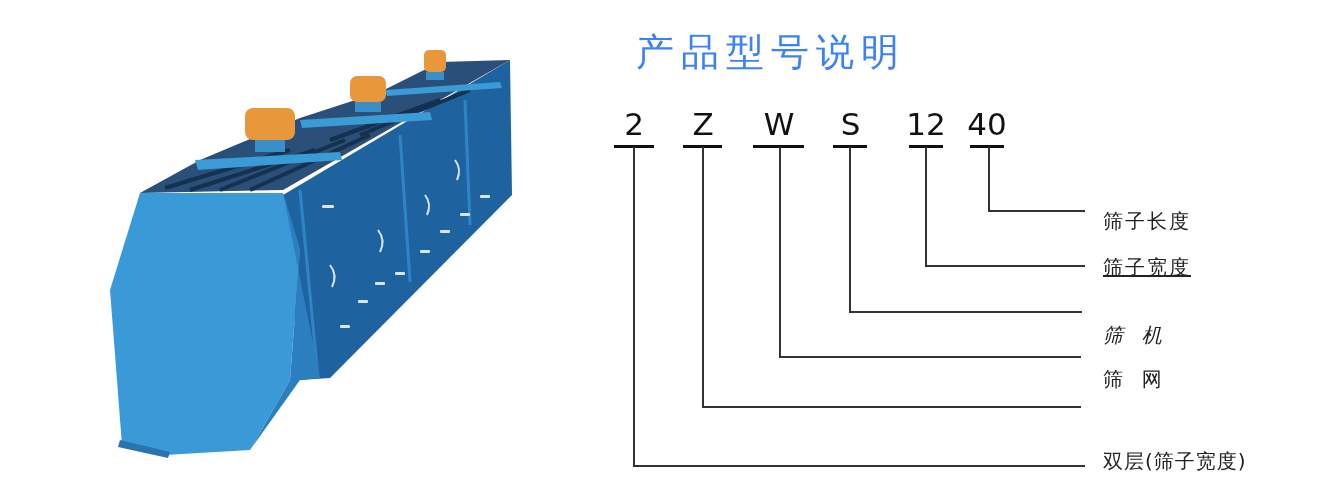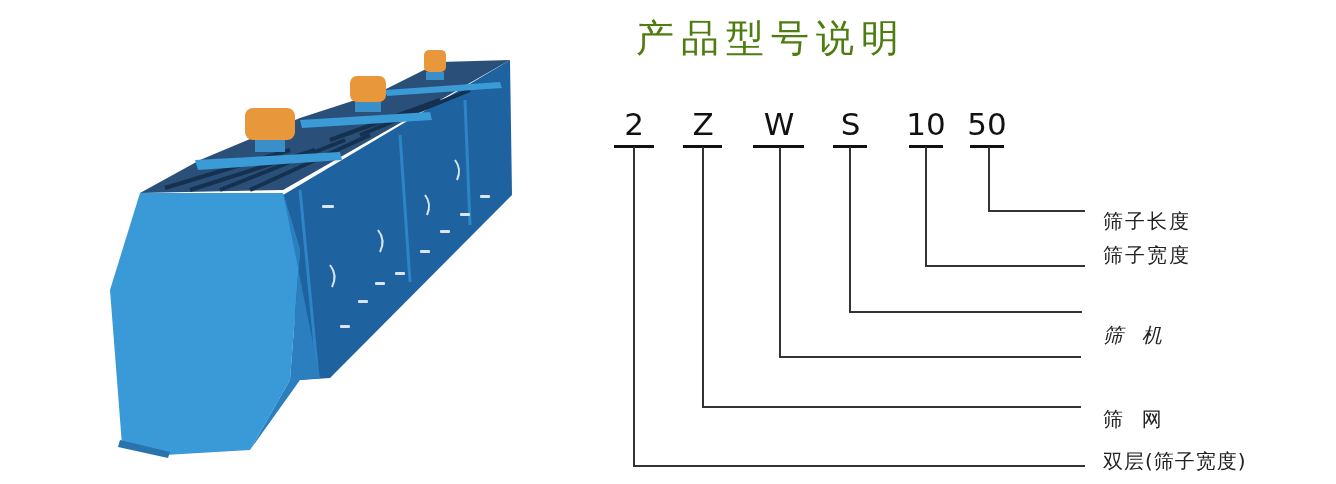--- a/index.html
+++ b/index.html
@@ -1,19 +1,19 @@
 <!DOCTYPE html>
 <html><head>
 <meta charset="utf-8">
 <style>
   html, body { margin:0; padding:0; background:#ffffff; }
   body { width:1336px; height:484px; position:relative; overflow:hidden;
          font-family:"DejaVu Sans", "Liberation Sans", sans-serif; }
   #machine { position:absolute; left:0; top:0; }
-  #title { position:absolute; left:636px; top:14px; font-size:38px; color:#4d7c0f;
+  #title { position:absolute; left:636px; top:28px; font-size:38px; color:#3b82f6;
            letter-spacing:7px; line-height:48px; white-space:nowrap; }
   .code { position:absolute; top:104px; font-size:31px; line-height:40px; color:#111;
           text-align:center; font-family:"DejaVu Sans", sans-serif; }
   .underline { position:absolute; top:145px; height:3px; background:#111; }
   .vline { position:absolute; width:2px; background:#333; }
   .hline { position:absolute; height:2px; background:#333; }
   .label { position:absolute; left:1103px; font-size:20px; color:#222; line-height:26px;
            white-space:pre; letter-spacing:2px; }
 </style>
 </head>
@@ -80,22 +80,22 @@
     <rect x="426" y="72" width="18" height="8" fill="#3a8fc9"></rect>
   </g>
 </svg>
 
 <div id="title">产品型号说明</div>
 
 <div class="code" style="left:614px;width:40px;">2</div>
 <div class="code" style="left:683px;width:40px;">Z</div>
 <div class="code" style="left:753px;width:52px;">W</div>
 <div class="code" style="left:833px;width:35px;">S</div>
-<div class="code" style="left:906px;width:40px;">10</div>
-<div class="code" style="left:967px;width:40px;">50</div>
+<div class="code" style="left:906px;width:40px;">12</div>
+<div class="code" style="left:967px;width:40px;">40</div>
 
 <div class="underline" style="left:614px;width:40px;"></div>
 <div class="underline" style="left:683px;width:39px;"></div>
 <div class="underline" style="left:753px;width:51px;"></div>
 <div class="underline" style="left:833px;width:34px;"></div>
 <div class="underline" style="left:909px;width:34px;"></div>
 <div class="underline" style="left:970px;width:34px;"></div>
 
 <div class="vline" style="left:633px;top:147px;height:320px;"></div>
 <div class="vline" style="left:702px;top:147px;height:261px;"></div>
@@ -105,16 +105,16 @@
 <div class="vline" style="left:988px;top:147px;height:65px;"></div>
 
 <div class="hline" style="left:988px;top:210px;width:97px;"></div>
 <div class="hline" style="left:925px;top:265px;width:160px;"></div>
 <div class="hline" style="left:849px;top:311px;width:233px;"></div>
 <div class="hline" style="left:779px;top:356px;width:302px;"></div>
 <div class="hline" style="left:702px;top:406px;width:379px;"></div>
 <div class="hline" style="left:633px;top:465px;width:452px;"></div>
 
 <div class="label" style="top:208px;">筛子长度</div>
-<div class="label" style="top:242px;">筛子宽度</div>
+<div class="label" style="top:254px;text-decoration:underline;">筛子宽度</div>
 <div class="label" style="top:322px;font-style:italic;">筛  机</div>
-<div class="label" style="top:406px;">筛  网</div>
+<div class="label" style="top:366px;">筛  网</div>
 <div class="label" style="top:448px;letter-spacing:1px;">双层(筛子宽度)</div>
 
 </body></html>

